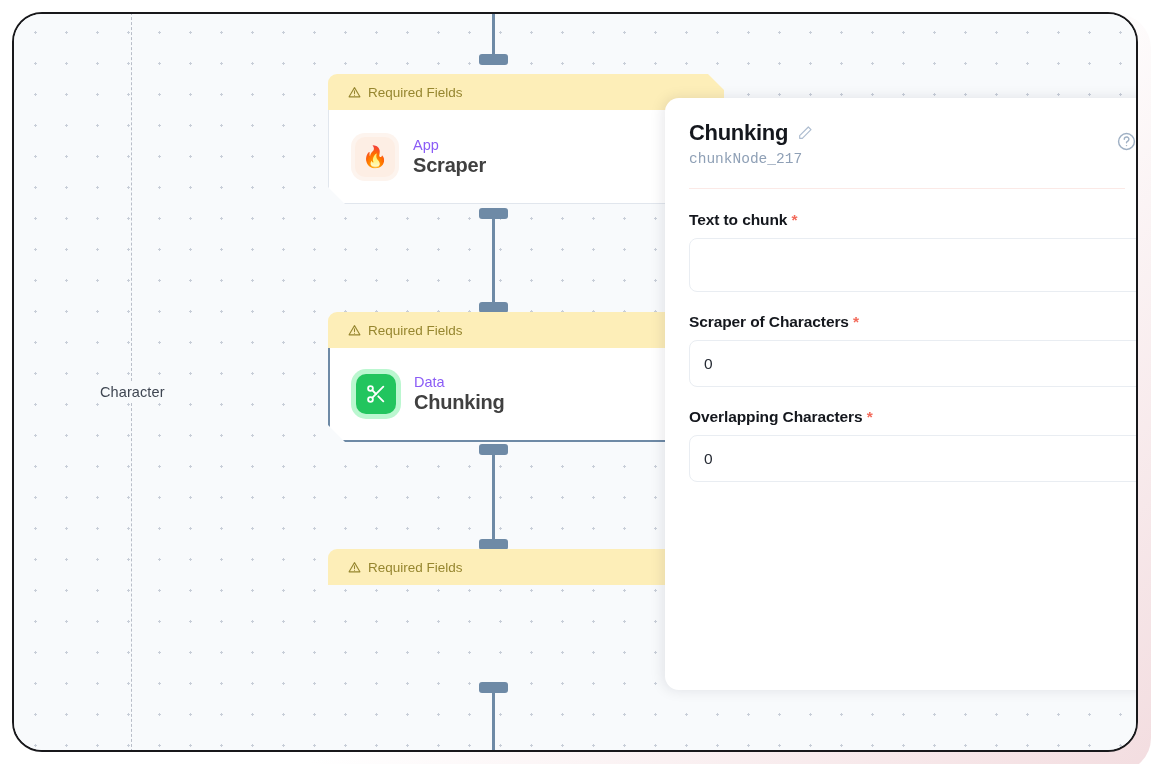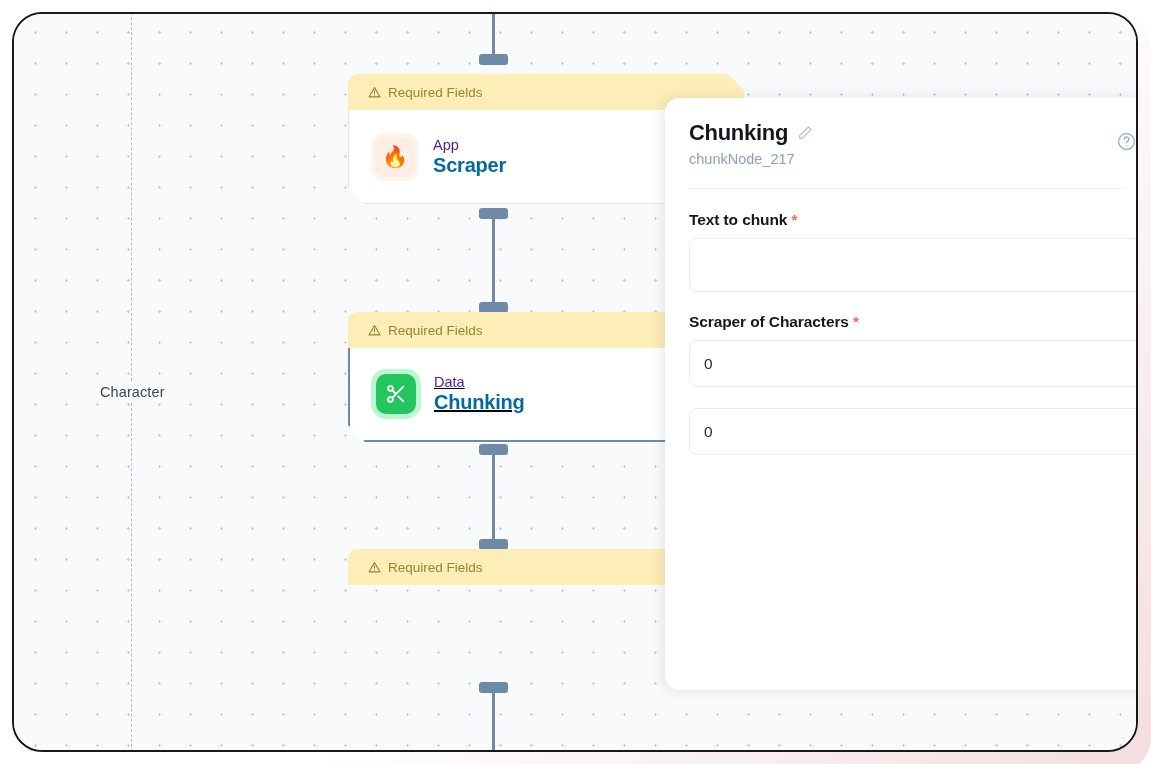--- a/index.html
+++ b/index.html
@@ -78,21 +78,20 @@
     border-radius: 3px;
     z-index: 3;
   }
 
   
   .node {
     position: absolute;
     left: 314px;
     width: 396px;
     z-index: 4;
-    margin-left: 20px;
   }
   .node-banner {
     position: relative;
     height: 36px;
     background: #fdeeb8;
     border-radius: 9px 9px 0 0;
     display: flex;
     align-items: center;
     padding-left: 20px;
     gap: 7px;
@@ -110,42 +109,41 @@
     display: flex;
     align-items: center;
     padding-left: 26px;
     gap: 18px;
     clip-path: polygon(0 0, 100% 0, 100% calc(100% - 17px), calc(100% - 17px) 100%, 17px 100%, 0 calc(100% - 17px));
     border-radius: 0 0 10px 10px;
   }
   .node.selected .node-body {
     border: 2px solid #6e8aa6;
     border-top: none;
-    text-decoration: underline;
   }
   .node-icon {
     width: 40px; height: 40px;
     border-radius: 10px;
     display: flex; align-items: center; justify-content: center;
     flex: 0 0 auto;
     font-size: 21px;
   }
   .icon-scraper { background: #fdeee4; box-shadow: 0 0 0 4px #fdf4ee; }
   .icon-data    { background: #22c55e; box-shadow: 0 0 0 5px #bbf7d0; }
   .icon-logic   { background: #3b6ef0; box-shadow: 0 0 0 5px #c7d6fb; }
   .icon-data svg, .icon-logic svg { width: 22px; height: 22px; }
   .node-texts { display: flex; flex-direction: column; gap: 1px; }
   .node-kind {
     font-size: 14.5px;
-    color: #4c1d95;
+    color: #8b5cf6;
   }
   .node-title {
     font-size: 20px;
     font-weight: 700;
-    color: #0369a1;
+    color: #404040;
     letter-spacing: -.2px;
   }
 
   
   .panel {
     position: absolute;
     left: 651px; top: 84px;
     width: 484px; height: 592px;
     background: #ffffff;
     border-radius: 14px 0 0 14px;
@@ -156,20 +154,21 @@
   .panel-head { padding: 22px 24px 0 24px; position: relative; }
   .panel-title-row { display: flex; align-items: center; gap: 9px; }
   .panel-title {
     font-size: 22px; font-weight: 700; color: #14171d; letter-spacing: -.3px;
   }
   .pencil-icon { width: 16px; height: 16px; display:block; }
   .panel-subtitle {
     margin-top: 5px;
     font-size: 14.5px;
     color: #8fa0b6;
+    font-family: Liberation Mono, monospace;
   }
   .help-icon {
     position: absolute;
     right: 13px; top: 34px;
     width: 19px; height: 19px;
   }
   .panel-divider {
     margin: 21px 24px 0 24px;
     height: 1px;
     background: #fbe9e6;
@@ -337,20 +336,24 @@
 
         <div class="field">
           <div class="field-label">
             <span>Scraper of Characters</span>
             <span class="req">*</span>
           </div>
           <div class="input">0</div>
         </div>
 
         <div class="field">
+          <div class="field-label">
+            <span>Overlapping Characters</span>
+            <span class="req">*</span>
+          </div>
           <div class="input">0</div>
         </div>
 
 
       </div>
     </div>
 
   </div>
 </div>
 

